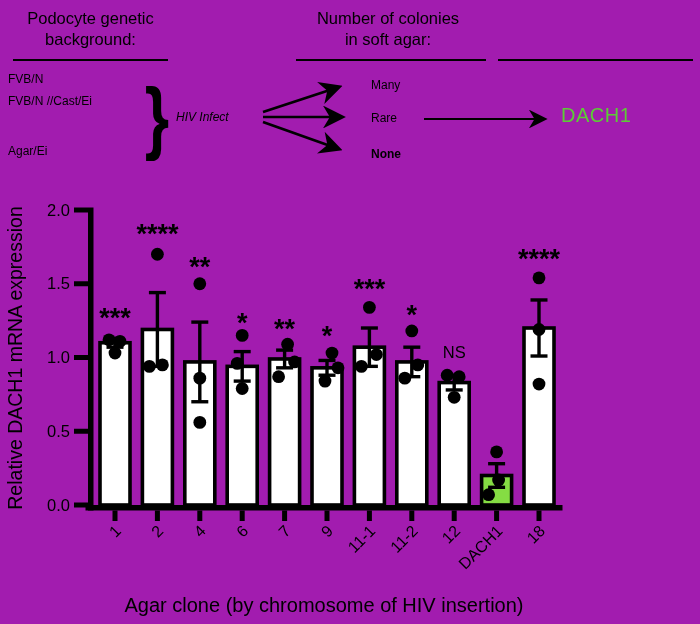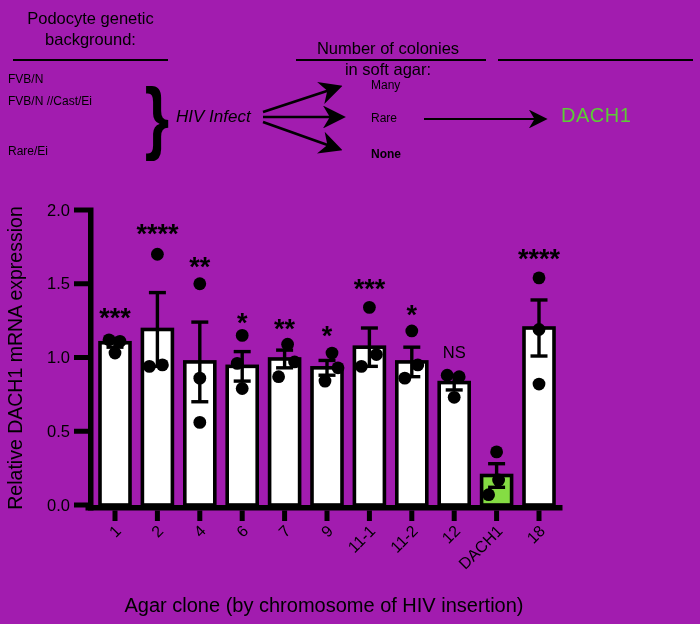--- a/index.html
+++ b/index.html
@@ -35,27 +35,27 @@
     </svg>
 
     <div class="abs heading" style="left:8px;top:8px;width:165px;">
       <div>Podocyte genetic</div>
       <div>background:</div>
     </div>
     <div class="abs rule" style="left:13px;top:59px;width:155px;"></div>
 
     <div class="abs item" style="left:8px;top:70px;">FVB/N</div>
     <div class="abs item" style="left:8px;top:92px;text-align:right;">FVB/N //Cast/Ei</div>
-    <div class="abs item" style="left:8px;top:142px;">Rare/Ei</div>
+    <div class="abs item" style="left:8px;top:142px;">Agar/Ei</div>
 
     <div class="abs brace" style="left:144px;top:70px;width:26px;height:92px;">}</div>
 
-    <div class="abs item italic" style="left:176px;top:108px;font-size:17px;">HIV Infect</div>
+    <div class="abs item italic" style="left:176px;top:108px;font-size:12px;">HIV Infect</div>
 
-    <div class="abs heading" style="left:288px;top:8px;width:200px;margin-top:30px;">
+    <div class="abs heading" style="left:288px;top:8px;width:200px;">
       <div>Number of colonies</div>
       <div>in soft agar:</div>
     </div>
     <div class="abs rule" style="left:296px;top:59px;width:190px;"></div>
 
     <div class="abs item" style="left:371px;top:76px;">Many</div>
     <div class="abs item" style="left:371px;top:109px;">Rare</div>
     <div class="abs item" style="left:371px;top:145px;font-weight:bold;">None</div>
 
     <div class="abs rule" style="left:498px;top:59px;width:195px;"></div>

